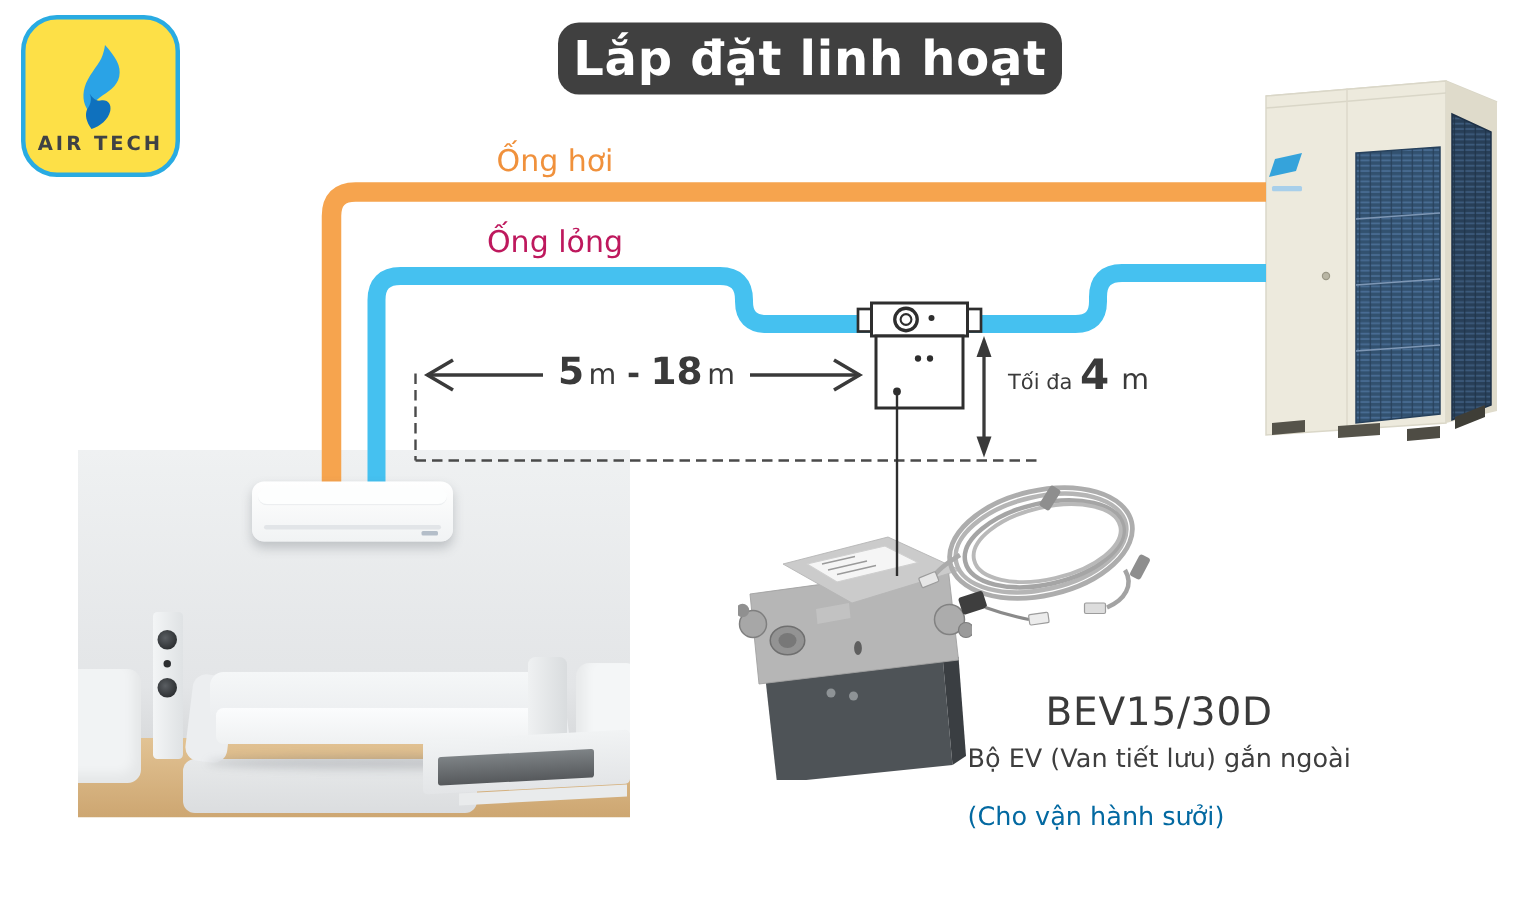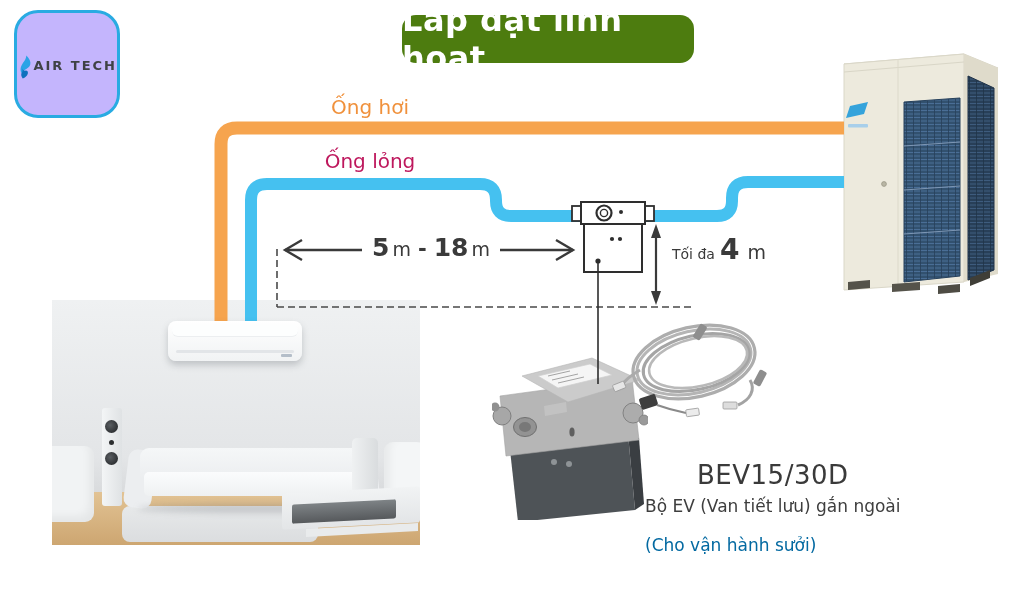--- a/index.html
+++ b/index.html
@@ -3,26 +3,26 @@
 <meta charset="utf-8">
 <style>
   html,body{margin:0;padding:0;background:#fff;}
   .canvas{position:relative;width:1024px;height:600px;background:#ffffff;overflow:hidden;
           font-family:"DejaVu Sans","Liberation Sans",sans-serif;}
   .abs{position:absolute;}
   .layer{position:absolute;left:0;top:0;}
 
   
   .logo{left:14px;top:10px;width:100px;height:102px;border:3px solid #29ABE2;border-radius:24px;
-        background:#c4b5fd;display:flex;flex-direction:row;align-items:center;justify-content:flex-end;}
+        background:#fde047;display:flex;flex-direction:column;align-items:center;justify-content:center;}
   .logo svg{margin-top:6px;}
   .logo-text{font-size:13px;font-weight:bold;color:#3f4245;letter-spacing:2px;margin-top:3px;white-space:nowrap;}
 
   
-  .banner{left:402px;top:15px;width:292px;height:48px;background:#4d7c0f;border-radius:14px;
+  .banner{left:372px;top:15px;width:336px;height:48px;background:#404040;border-radius:14px;
           display:flex;align-items:center;justify-content:center;}
   .banner span{color:#ffffff;font-size:32px;font-weight:bold;letter-spacing:.5px;}
 
   
   .pipe-label{width:130px;text-align:center;font-weight:normal;font-size:20px;}
   .lbl-gas{left:305px;top:95px;color:#F0913C;}
   .lbl-liquid{left:305px;top:149px;color:#be185d;}
 
   
   .dim{color:#3A3A3A;display:inline-flex;align-items:baseline;white-space:nowrap;}

